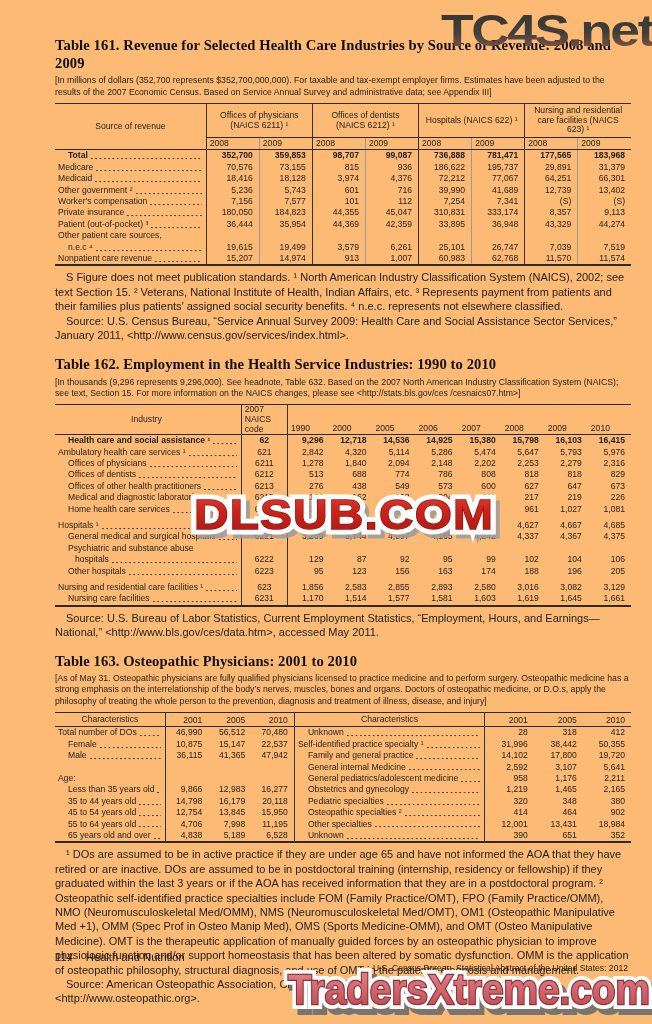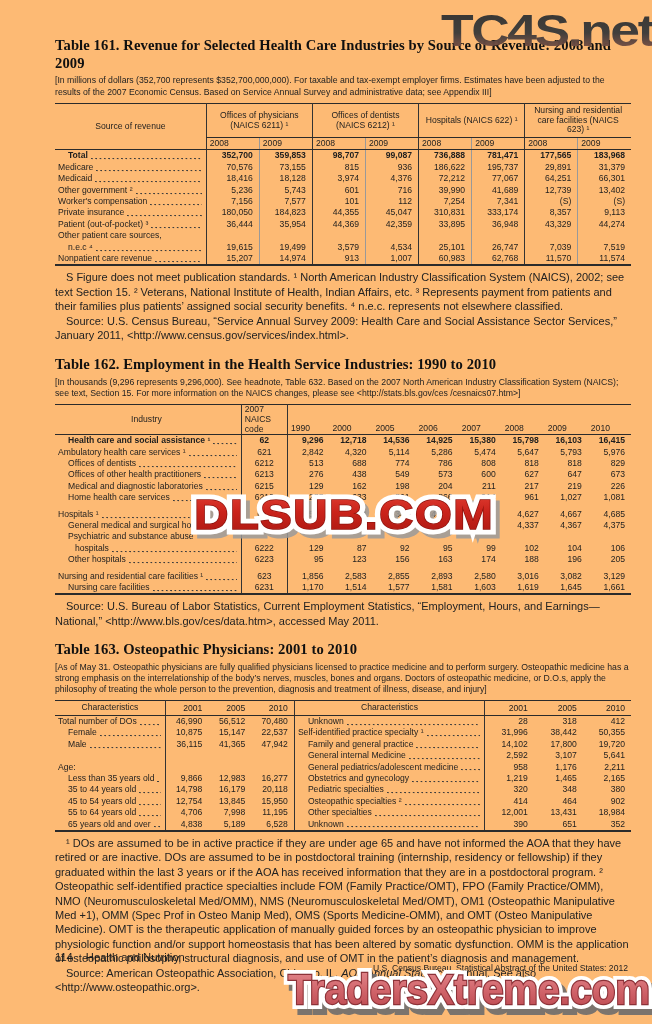--- a/index.html
+++ b/index.html
@@ -226,21 +226,21 @@
           <tr>
             <td class="lbl-c in1">
               <div class="lbl">
                 <span class="t">n.e.c ⁴</span>
                 <span class="dots"></span>
               </div>
             </td>
             <td class="num vl">19,615</td>
             <td class="num vli">19,499</td>
             <td class="num vl">3,579</td>
-            <td class="num vli">4,534</td>
+            <td class="num vli">6,261</td>
             <td class="num vl">25,101</td>
             <td class="num vli">26,747</td>
             <td class="num vl">7,039</td>
             <td class="num vli">7,519</td>
           </tr>
           <tr>
             <td class="lbl-c">
               <div class="lbl">
                 <span class="t">Nonpatient care revenue</span>
                 <span class="dots"></span>
@@ -325,20 +325,37 @@
             </td>
             <td class="code">621</td>
             <td class="num">2,842</td>
             <td class="num">4,320</td>
             <td class="num">5,114</td>
             <td class="num">5,286</td>
             <td class="num">5,474</td>
             <td class="num">5,647</td>
             <td class="num">5,793</td>
             <td class="num">5,976</td>
+          </tr>
+          <tr>
+            <td class="lbl-c in1">
+              <div class="lbl">
+                <span class="t">Offices of physicians</span>
+                <span class="dots"></span>
+              </div>
+            </td>
+            <td class="code">6211</td>
+            <td class="num">1,278</td>
+            <td class="num">1,840</td>
+            <td class="num">2,094</td>
+            <td class="num">2,148</td>
+            <td class="num">2,202</td>
+            <td class="num">2,253</td>
+            <td class="num">2,279</td>
+            <td class="num">2,316</td>
           </tr>
           <tr>
             <td class="lbl-c in1">
               <div class="lbl">
                 <span class="t">Offices of dentists</span>
                 <span class="dots"></span>
               </div>
             </td>
             <td class="code">6212</td>
             <td class="num">513</td>

